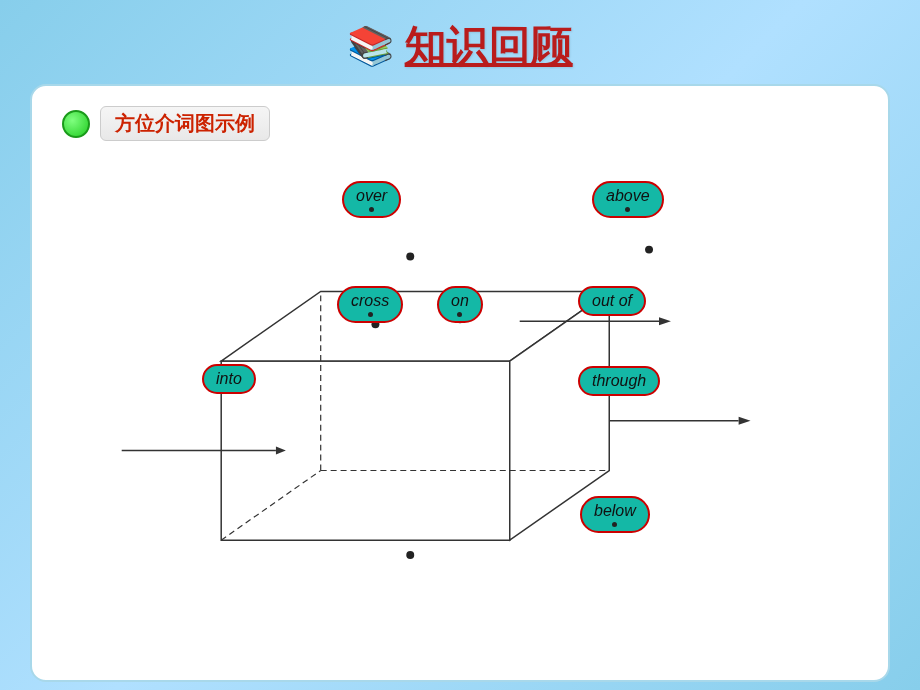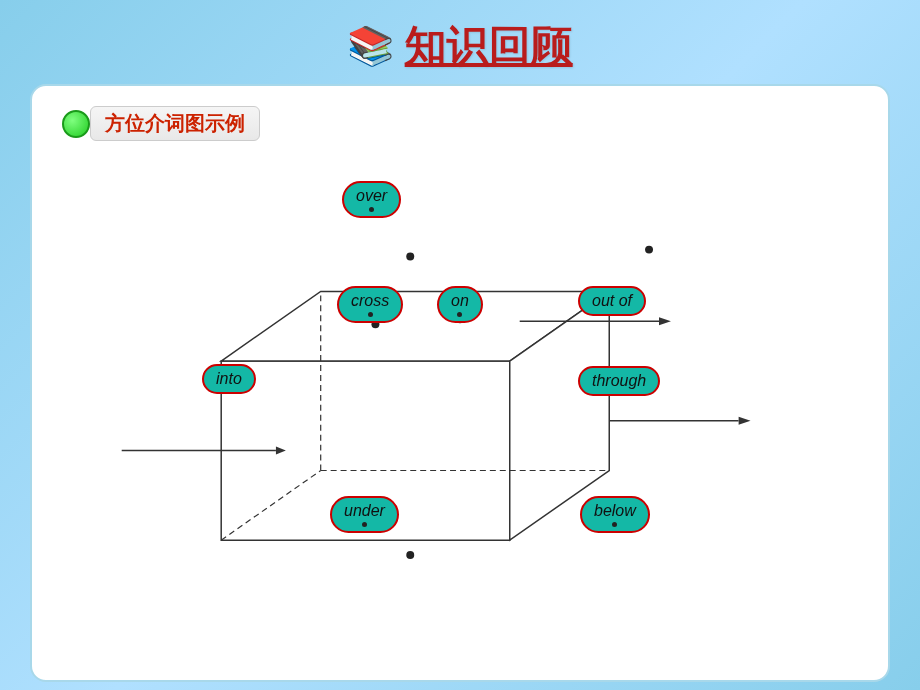--- a/index.html
+++ b/index.html
@@ -53,20 +53,21 @@
       padding: 20px 30px 25px 30px;
       position: relative;
       flex: 1;
       margin-bottom: 8px;
     }
 
     
     .section-label {
       display: flex;
       align-items: center;
+      gap: 10px;
       margin-bottom: 15px;
     }
 
     .green-circle {
       width: 28px;
       height: 28px;
       border-radius: 50%;
       background: radial-gradient(circle at 35% 35%, #7fff7f, #22cc22);
       border: 2px solid #1a9a1a;
       flex-shrink: 0;
@@ -210,20 +211,24 @@
 
         <circle cx="590" cy="88" r="4" fill="#222"></circle>
 
       </svg>
 
       <div class="word-badge badge-over">
         <span>over</span>
         <span class="dot"></span>
       </div>
 
+      <div class="word-badge badge-above">
+        <span>above</span>
+        <span class="dot"></span>
+      </div>
 
       <div class="word-badge badge-cross">
         <span>cross</span>
         <span class="dot"></span>
       </div>
 
       <div class="word-badge badge-on">
         <span>on</span>
         <span class="dot"></span>
       </div>
@@ -233,24 +238,20 @@
       </div>
 
       <div class="word-badge badge-into">
         <span>into</span>
       </div>
 
       <div class="word-badge badge-through">
         <span>through</span>
       </div>
 
-      <div class="word-badge badge-under">
-        <span>under</span>
-        <span class="dot"></span>
-      </div>
 
       <div class="word-badge badge-below">
         <span>below</span>
         <span class="dot"></span>
       </div>
 
     </div>
   </div>
 
 

